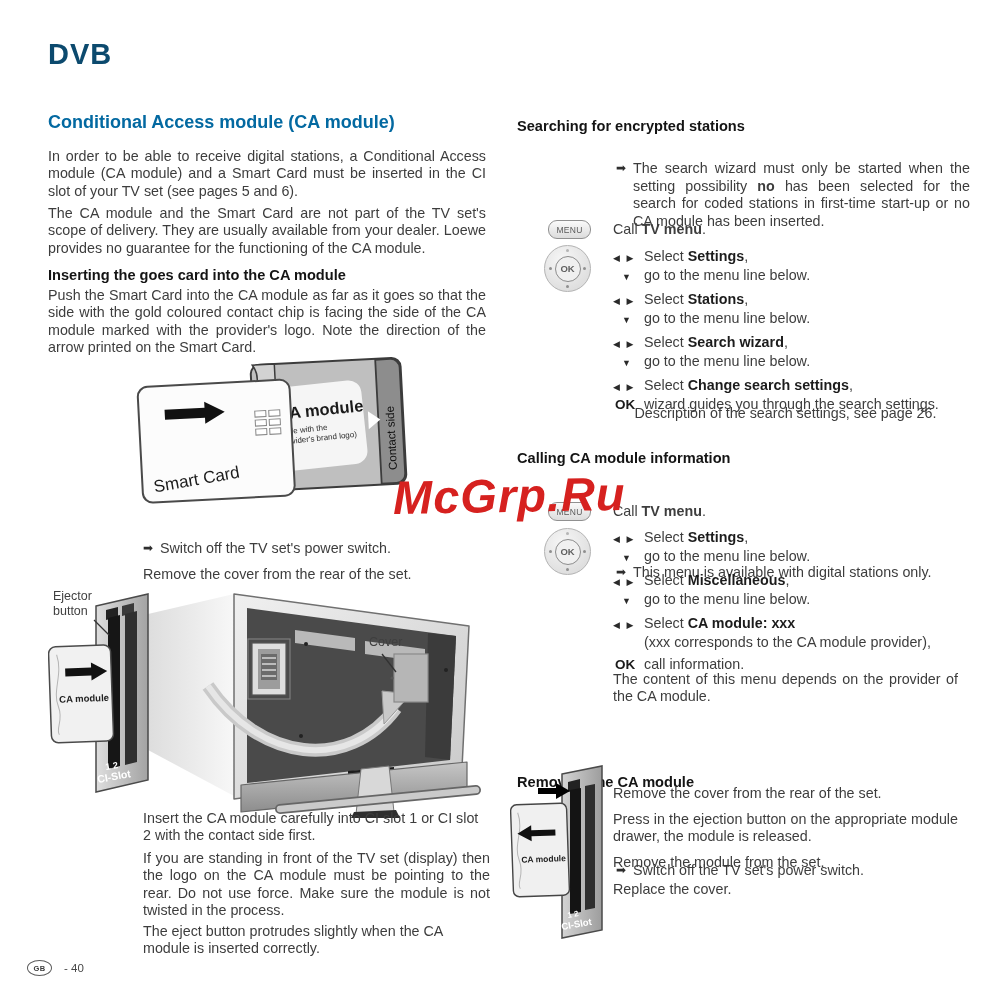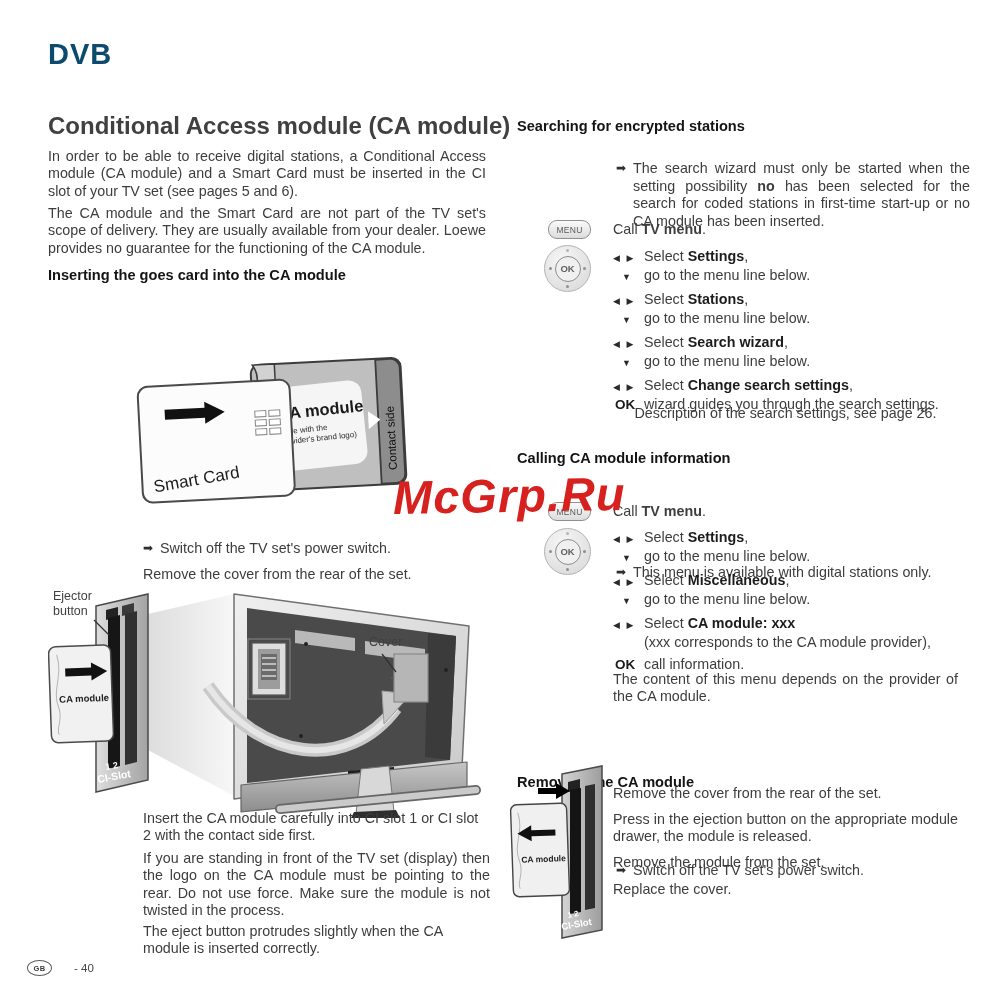--- a/index.html
+++ b/index.html
@@ -1,19 +1,19 @@
 <!DOCTYPE html>
 <html><head>
 <meta charset="utf-8">
 <style>
   html,body{margin:0;padding:0;background:#fff;}
   .page{position:relative;width:1000px;height:1000px;background:#ffffff;
         font-family:"Liberation Sans",sans-serif;color:#3d3d3d;overflow:hidden;}
   .kicker{position:absolute;left:48px;top:38px;font-size:29px;font-weight:bold;color:#0c4a6e;letter-spacing:1px;}
-  .h1{position:absolute;left:48px;top:112px;font-size:24px;font-weight:bold;color:#404040;}
+  .h1{position:absolute;left:48px;top:112px;font-size:18px;font-weight:bold;color:#0369a1;}
   .h3{position:absolute;font-size:14.6px;font-weight:bold;color:#141414;}
   .body{font-size:14.3px;line-height:17.4px;text-align:justify;}
   .abs{position:absolute;}
   .note{position:relative;padding-left:17px;}
   .note .arr{position:absolute;left:0;top:0;font-size:12px;color:#2e2e2e;}
   .srow{display:flex;align-items:baseline;font-size:14.3px;line-height:17.2px;}
   .srow.gap{margin-top:4.5px;}
   .mk{flex:none;width:31px;font-size:9px;color:#2a2a2a;letter-spacing:2px;}
   .mk.down{padding-left:9px;width:22px;}
   .mk.okkey{font-size:13.5px;font-weight:bold;color:#1c1c1c;letter-spacing:0;width:29px;padding-left:2px;}
@@ -24,38 +24,39 @@
             font-size:8.5px;color:#5a5a5a;letter-spacing:.3px;}
   .ok-pad{position:absolute;width:45px;height:45px;border-radius:50%;
           background:radial-gradient(circle at 40% 32%,#f7f7f7,#d6d6d6);border:1px solid #b3b3b3;}
   .ok-inner{position:absolute;left:50%;top:50%;transform:translate(-50%,-50%);width:24px;height:24px;border-radius:50%;
             border:1.6px solid #8c8c8c;background:#f0f0f0;display:flex;align-items:center;justify-content:center;
             font-size:9.5px;font-weight:bold;color:#5f5f5f;}
   .dot{position:absolute;width:3px;height:3px;border-radius:50%;background:#8f8f8f;}
   .dot.l{left:4px;top:21px;} .dot.r{right:4px;top:21px;} .dot.b{left:21px;bottom:3px;} .dot.t{left:21px;top:3px;background:#b5b5b5;}
   .watermark{position:absolute;left:393px;top:468px;font-size:47px;font-style:italic;font-weight:bold;
              color:#d6211f;z-index:40;transform:rotate(-1deg);letter-spacing:1px;}
-  .footer{position:absolute;left:27px;top:960px;display:flex;align-items:center;gap:22px;font-size:11.5px;color:#474747;}
+  .footer{position:absolute;left:27px;top:960px;display:flex;align-items:center;gap:12px;font-size:11.5px;color:#474747;}
   .gb{border:1.2px solid #5a5a5a;border-radius:50%;width:23px;height:14px;display:flex;align-items:center;
       justify-content:center;font-size:7.5px;font-weight:bold;color:#3c3c3c;letter-spacing:.4px;}
   svg text{font-family:"Liberation Sans",sans-serif;}
 </style>
 </head>
 <body>
 
 <div class="page">
 
   <div class="kicker">DVB</div>
 
   <div class="h1">Conditional Access module (CA module)</div>
 
   <div class="abs body" style="left:48px;top:148px;width:438px;">In order to be able to receive digital stations, a Conditional Access module (CA module) and a Smart Card must be inserted in the CI slot of your TV set (see pages 5 and 6).</div>
   <div class="abs body" style="left:48px;top:205px;width:438px;">The CA module and the Smart Card are not part of the TV set's scope of delivery. They are usually available from your dealer. Loewe provides no guarantee for the functioning of the CA module.</div>
 
   <div class="h3" style="left:48px;top:267px;">Inserting the goes card into the CA module</div>
+  <div class="abs body" style="left:48px;top:287px;width:438px;">Push the Smart Card into the CA module as far as it goes so that the side with the gold coloured contact chip is facing the side of the CA module marked with the provider's logo. Note the direction of the arrow printed on the Smart Card.</div>
 
   <svg class="abs" style="left:136px;top:354px;" width="282" height="162" viewBox="0 0 282 162">
     <g transform="rotate(-3 141 81)">
       <rect x="118" y="10" width="150" height="126" rx="9" fill="#bfbfbf" stroke="#3c3c3c" stroke-width="2"></rect>
       <path d="M243 11 h15 a9 9 0 0 1 9 9 v106 a9 9 0 0 1 -9 9 h-15 z" fill="#8d8d8d" stroke="#3c3c3c" stroke-width="1.8"></path>
       <text transform="translate(259 122) rotate(-90)" font-size="11.5" fill="#101010">Contact side</text>
       <g transform="rotate(-3 182 73)">
         <rect x="135" y="32" width="94" height="84" rx="13" fill="#f5f5f5"></rect>
         <text x="143" y="64" font-size="16.5" font-weight="bold" fill="#1a1a1a">CA module</text>
         <text x="143" y="79" font-size="8" fill="#2c2c2c">(Side with the</text>

